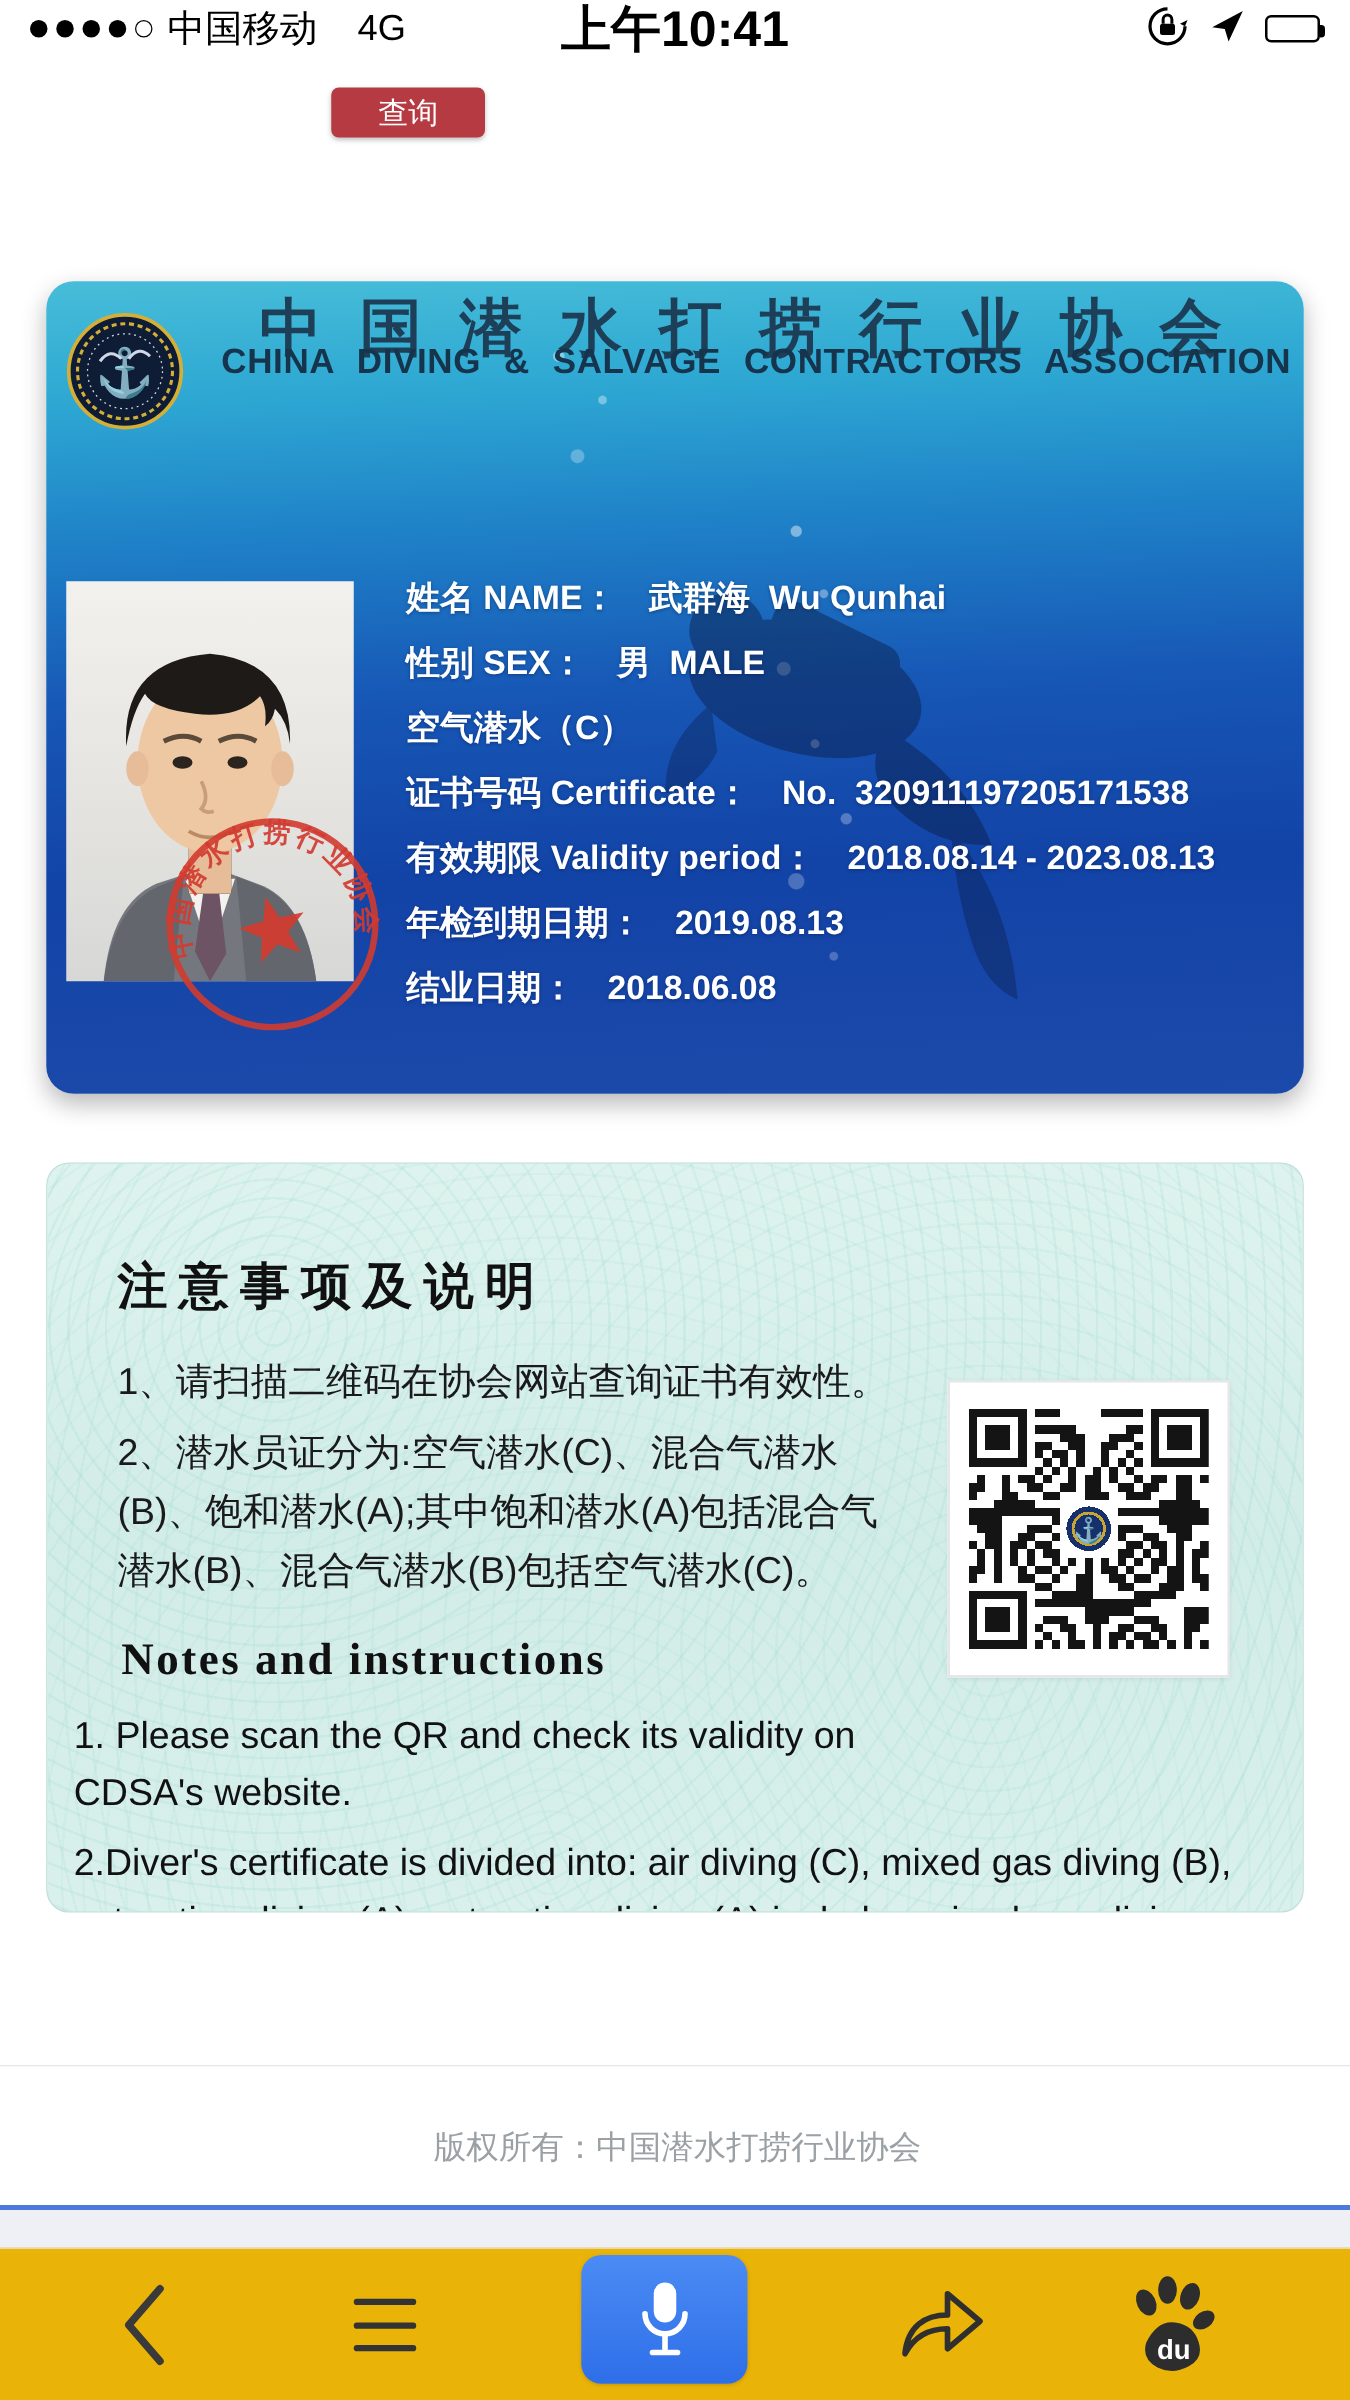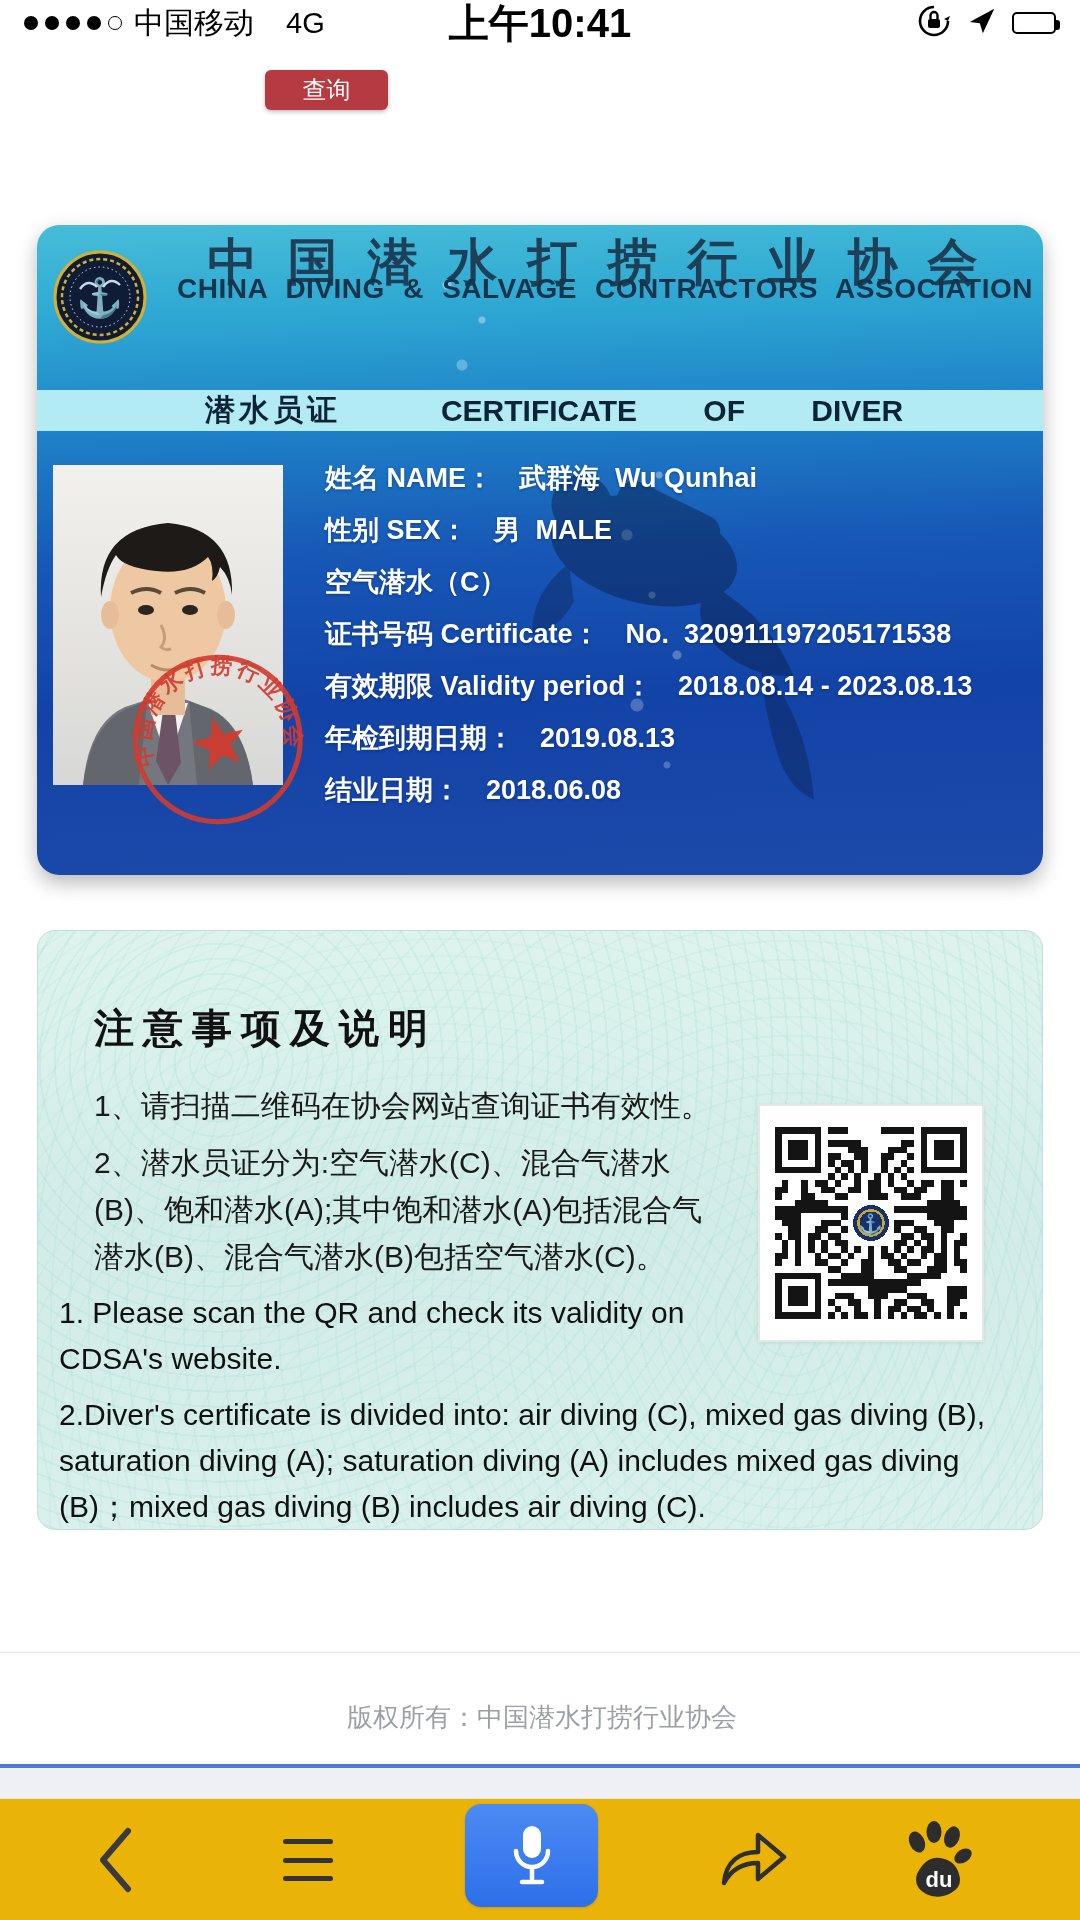--- a/index.html
+++ b/index.html
@@ -192,24 +192,20 @@
     <circle cx="48" cy="48" r="38" fill="none" stroke="#d4af37" stroke-width="2.5" stroke-dasharray="4 3"></circle>
     <circle cx="48" cy="48" r="30" fill="none" stroke="#ffffff" stroke-width="1" stroke-dasharray="1.5 3" opacity=".85"></circle>
     <text x="48" y="62" text-anchor="middle" font-size="38" fill="#d4af37">⚓</text>
     <path d="M28 40 q8 -11 17 -2" fill="none" stroke="#cfd8e8" stroke-width="2.4"></path>
     <path d="M51 38 q8 -11 17 -2" fill="none" stroke="#cfd8e8" stroke-width="2.4"></path>
   </svg>
 
   <div class="cert-title-cn">中国潜水打捞行业协会</div>
   <div class="cert-title-en">CHINA DIVING &amp; SALVAGE CONTRACTORS ASSOCIATION</div>
 
-  <div class="cert-band">
-    <span class="band-cn">潜水员证</span>
-    <span class="band-en">CERTIFICATE OF DIVER</span>
-  </div>
 
   <div class="photo">
     <svg width="230" height="320" viewBox="0 0 230 320">
       <path d="M30 320 q6 -62 42 -78 l43 -14 l43 16 q34 16 42 76 z" fill="#74787e"></path>
       <path d="M95 238 h40 l-20 60 z" fill="#f4f2ee"></path>
       <path d="M110 246 l12 0 l6 52 l-13 22 l-12 -24 z" fill="#6d5464"></path>
       <path d="M30 320 q8 -60 44 -76 l20 -8 l-8 84 z" fill="#63666c"></path>
       <path d="M200 320 q-8 -60 -44 -76 l-20 -8 l8 84 z" fill="#63666c"></path>
       <rect x="98" y="206" width="34" height="44" fill="#e3b astonished"></rect>
       <rect x="98" y="200" width="34" height="50" fill="#e6bd98"></rect>
@@ -581,20 +577,21 @@
         <rect x="11" y="11" width="7" height="7" rx="1.4" fill="#fff"></rect>
         <circle cx="14.5" cy="14.5" r="2.7" fill="#16306b"></circle>
         <circle cx="14.5" cy="14.5" r="1.9" fill="none" stroke="#c9a533" stroke-width="0.35"></circle>
         <text x="14.5" y="15.7" text-anchor="middle" font-size="3" fill="#c9a533">⚓</text>
       </svg>
     </div>
 
     <div class="notes-item-cn">1、请扫描二维码在协会网站查询证书有效性。</div>
     <div class="notes-item-cn">2、潜水员证分为:空气潜水(C)、混合气潜水(B)、饱和潜水(A);其中饱和潜水(A)包括混合气潜水(B)、混合气潜水(B)包括空气潜水(C)。</div>
 
+    <div class="notes-title-en">Notes and instructions</div>
     <div class="notes-item-en">1. Please scan the QR and check its validity on CDSA's website.</div>
     <div class="notes-item-en">2.Diver's certificate is divided into: air diving (C), mixed gas diving (B), saturation diving (A); saturation diving (A) includes mixed gas diving (B)；mixed gas diving (B) includes air diving (C).</div>
   </div>
 </div>
 
 <div class="footer-divider"></div>
 <div class="footer-copy">版权所有：中国潜水打捞行业协会</div>
 <div class="footer-blue-line"></div>
 <div class="pre-nav-strip"></div>
 

